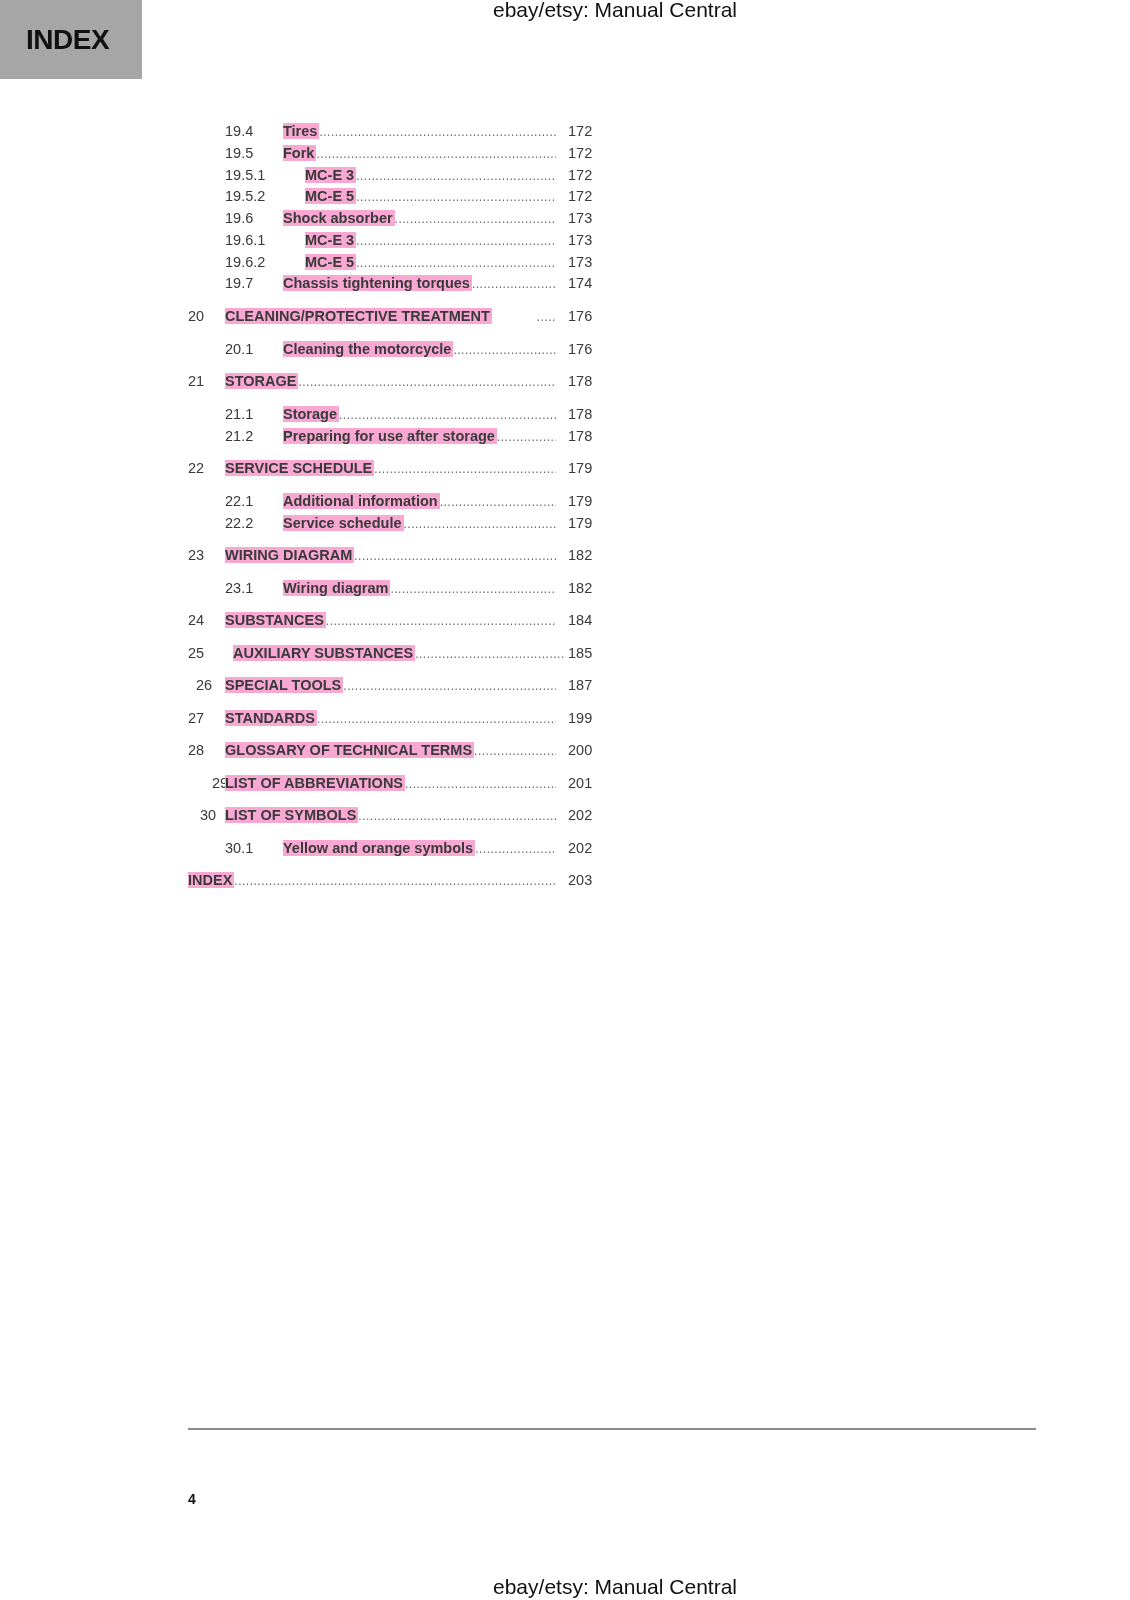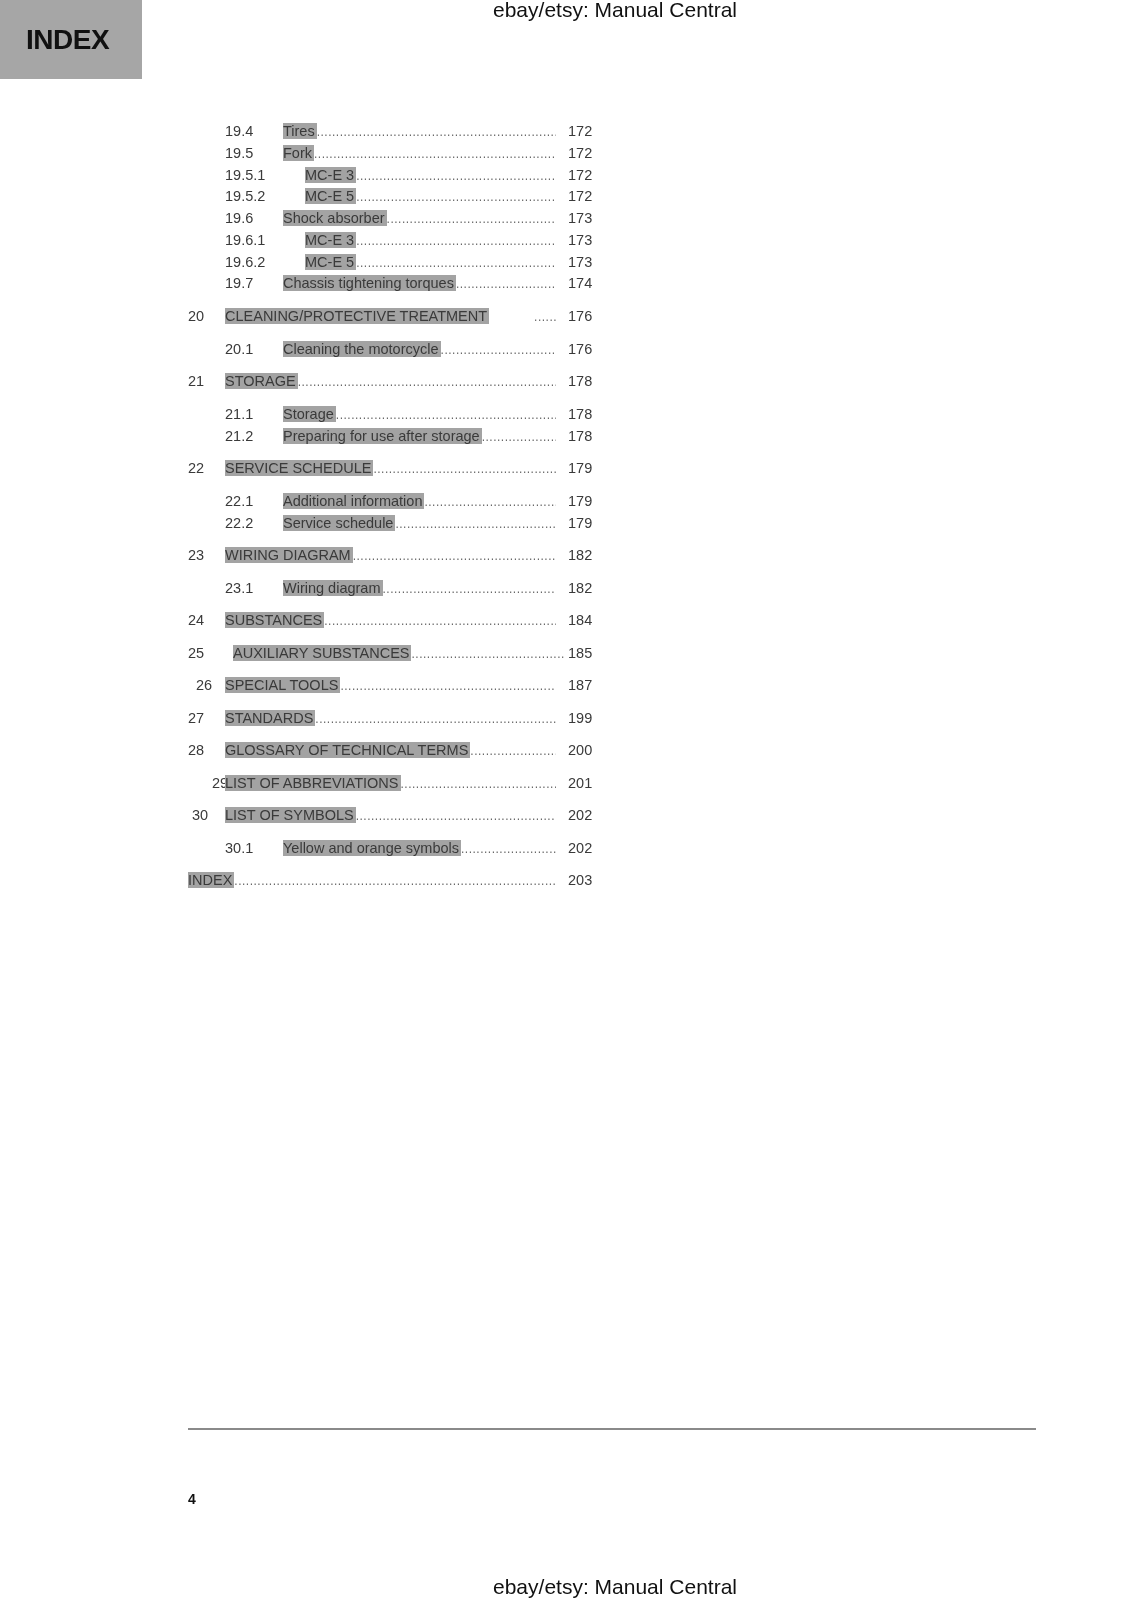--- a/index.html
+++ b/index.html
@@ -11,21 +11,21 @@
                     color: #111; font-family: "Liberation Sans", sans-serif; letter-spacing: -0.5px; }
   .watermark { position: absolute; left: 0; width: 1130px; text-align: center; font-size: 21px;
                color: #111; font-family: "Liberation Sans", sans-serif; }
   .watermark.top { top: -2px; padding-left: 100px; box-sizing: border-box; }
   .watermark.bottom { top: 1575px; padding-left: 100px; box-sizing: border-box; }
   .toc { position: absolute; left: 188px; top: 0; width: 420px; }
   .row { position: absolute; left: 0; height: 20px; width: 412px; font-size: 14.5px; color: #3a3a3a;
          white-space: nowrap; }
   .row .num { position: absolute; top: 0; }
   .row .title-wrap { position: absolute; top: 0; display: flex; align-items: baseline; }
-  .row .title { background: #a3a3a3; padding-right: 2px; }
+  .row .title { background: #f9a8d4; padding-right: 2px; font-weight: bold; }
   .row .dots { flex: 1; overflow: hidden; color: #666; letter-spacing: 0.5px; font-size: 12px; }
   .row .page { position: absolute; right: 0; top: 0; width: 32px; text-align: left; }
   .rule { position: absolute; left: 188px; top: 1428px; width: 848px; height: 2px; background: #8a8a8a; }
   .page-num { position: absolute; left: 188px; top: 1491px; font-size: 14px; font-weight: bold; color: #111; }
 </style>
 </head>
 <body>
 
 <div class="index-tab">
   <span>INDEX</span>
@@ -220,21 +220,21 @@
     </div>
     <div class="row" style="top: 775px;">
       <span class="num" style="left: 4px; margin-left: 20px;">29</span>
       <div class="title-wrap" style="left: 37px; width: 331px;">
         <span class="title">LIST OF ABBREVIATIONS</span>
         <span class="dots">........................................................................................................................................................................................................</span>
       </div>
       <span class="page">201</span>
     </div>
     <div class="row" style="top: 807px;">
-      <span class="num" style="left: 4px;">30</span>
+      <span class="num" style="left: 12px;">30</span>
       <div class="title-wrap" style="left: 37px; width: 331px;">
         <span class="title">LIST OF SYMBOLS</span>
         <span class="dots">........................................................................................................................................................................................................</span>
       </div>
       <span class="page">202</span>
     </div>
     <div class="row" style="top: 840px;">
       <span class="num" style="left: 37px;">30.1</span>
       <div class="title-wrap" style="left: 95px; width: 273px;">
         <span class="title">Yellow and orange symbols</span>

